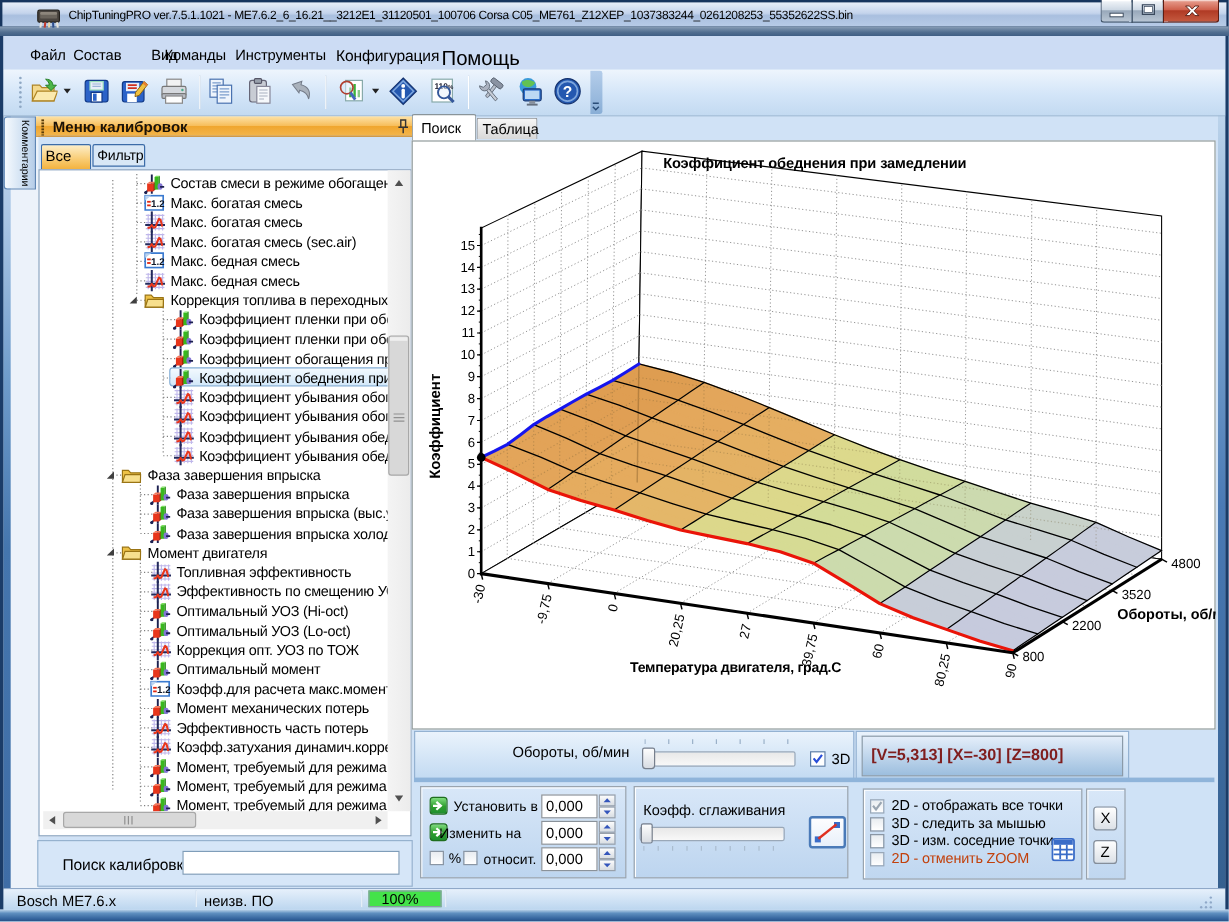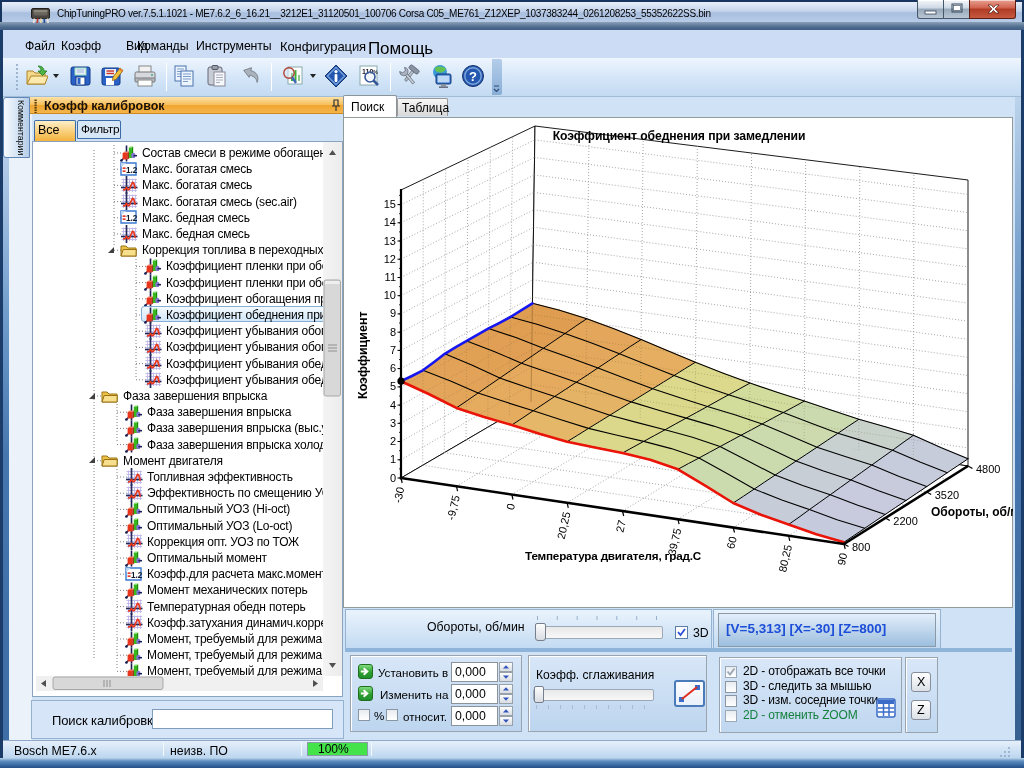--- a/index.html
+++ b/index.html
@@ -31,21 +31,21 @@
     <rect x="36.5" y="5.5" width="7" height="5" fill="#fff" stroke="#39485c" stroke-width="0.6"></rect>
 <path d="M71 5 l3.2 0 2.3 2.6 2.3 -2.6 3.2 0 -3.9 4 3.9 4 -3.2 0 -2.3 -2.6 -2.3 2.6 -3.2 0 3.9 -4 z" fill="#fff" stroke="#4a1208" stroke-width="0.7"></path>
   </svg>
 <div class="abs" style="left:0;top:30px;width:3px;height:728px;background:#1b3c68"></div>
 <div class="abs" style="left:1021px;top:30px;width:3px;height:728px;background:#1b3c68"></div>
 <div class="abs" style="left:3px;top:30px;width:6px;height:711px;background:linear-gradient(#e4eefa,#a8c4e4 22%,#6f9ccb 40%,#4576ae 60%,#3f6da6)"></div>
 <div class="abs" style="left:1015px;top:30px;width:6px;height:711px;background:linear-gradient(#d9e9f8,#7da5cf 30%,#4a7ab5 55%,#35608f)"></div>
 <div class="abs" style="left:0;top:758px;width:1024px;height:10px;background:linear-gradient(#bcd4ea,#5f8fc0 30%,#31609a 80%,#274f80)"></div>
 <div class="abs" style="left:3px;top:30px;width:1018px;height:28px;background:#ccdcf4"></div>
 <div class="txt" style="left:25px;top:39px;font-size:12.3px;letter-spacing:-0.1px">Файл</div>
-<div class="txt" style="left:61px;top:39px;font-size:12.3px;letter-spacing:-0.1px">Коэфф</div>
+<div class="txt" style="left:61px;top:39px;font-size:12.3px;letter-spacing:-0.1px">Состав</div>
 <div class="txt" style="left:126px;top:39px;font-size:12.3px;letter-spacing:-0.1px">Вид</div>
 <div class="txt" style="left:137px;top:39px;font-size:12.3px;letter-spacing:-0.1px">Команды</div>
 <div class="txt" style="left:196px;top:39px;font-size:12.3px;letter-spacing:-0.1px">Инструменты</div>
 <div class="txt" style="left:280px;top:39px;font-size:13px;letter-spacing:-0.1px">Конфигурация</div>
 <div class="txt" style="left:368px;top:39px;font-size:17px;letter-spacing:-0.1px">Помощь</div>
 <div class="abs" style="left:3px;top:58px;width:1018px;height:39px;background:linear-gradient(#eef5fd,#d3e5f8 55%,#c3daf1);border-bottom:1px solid #a3bdd8"></div>
 <svg class="abs" style="left:14px;top:62px" width="8" height="30" viewBox="0 0 8 30">
     <circle cx="3" cy="3" r="1.1" fill="#8fa8c4"></circle>
     <circle cx="3" cy="7" r="1.1" fill="#8fa8c4"></circle>
     <circle cx="3" cy="11" r="1.1" fill="#8fa8c4"></circle>
@@ -177,21 +177,21 @@
 <div class="abs" style="left:9px;top:99px;width:17px;height:58px;writing-mode:vertical-rl;font-size:8.8px;color:#000;text-align:center;white-space:nowrap;overflow:hidden">Комментарии</div>
 <div class="abs" style="left:30px;top:97px;width:315px;height:17px;background:linear-gradient(#fde2a7,#f7bd59 50%,#f0a62f 52%,#f3b54b);border-bottom:1px solid #d08820"></div>
 <svg class="abs" style="left:34px;top:99px" width="4" height="14" viewBox="0 0 4 14">
     <rect x="0.5" y="0.5" width="2.2" height="1.6" fill="#5a3c08"></rect>
     <rect x="0.5" y="3.0" width="2.2" height="1.6" fill="#5a3c08"></rect>
     <rect x="0.5" y="5.5" width="2.2" height="1.6" fill="#5a3c08"></rect>
     <rect x="0.5" y="8.0" width="2.2" height="1.6" fill="#5a3c08"></rect>
     <rect x="0.5" y="10.5" width="2.2" height="1.6" fill="#5a3c08"></rect>
     <rect x="0.5" y="13.0" width="2.2" height="1.6" fill="#5a3c08"></rect>
   </svg>
-<div class="txt" style="left:44px;top:99px;font-size:12.5px;font-weight:bold;color:#1a1208">Коэфф калибровок</div>
+<div class="txt" style="left:44px;top:99px;font-size:12.5px;font-weight:bold;color:#1a1208">Меню калибровок</div>
 <svg class="abs" style="left:330px;top:99px" width="12" height="13" viewBox="0 0 12 13">
 <path d="M4 1 h4 v6 h-4 z M2 7 h8 M6 7 v5" stroke="#333" stroke-width="1.2" fill="none"></path>
   </svg>
 <div class="abs" style="left:34px;top:120px;width:42px;height:22px;background:linear-gradient(#fdeec8,#f8c96d 60%,#f2af38);border:1px solid #3c6ca8;border-bottom:none;border-radius:2px 2px 0 0"></div>
 <div class="txt" style="left:38px;top:123px;font-size:12.5px;">Все</div>
 <div class="abs" style="left:77px;top:120px;width:44px;height:19px;background:#d8e7f6;border:1px solid #3c6ca8;border-radius:2px 2px 0 0"></div>
 <div class="txt" style="left:81px;top:122px;font-size:11.8px;letter-spacing:-0.2px">Фильтр</div>
 <div class="abs" style="left:32px;top:141px;width:311px;height:556px;background:#fff;border:1px solid #8aa4c0"></div>
 <div class="abs" style="left:36px;top:142px;width:295px;height:535px;overflow:hidden">
 <svg width="295" height="535" viewBox="0 0 287 535" style="position:absolute;left:0;top:0">
@@ -622,21 +622,21 @@
         <line x1="15.5" y1="2.5" x2="15.5" y2="16"></line>
         <line x1="1.5" y1="3.5" x2="17" y2="3.5"></line>
         <line x1="1.5" y1="6.5" x2="17" y2="6.5"></line>
         <line x1="1.5" y1="9.5" x2="17" y2="9.5"></line>
         <line x1="1.5" y1="14.5" x2="17" y2="14.5"></line>
       </g>
       <line x1="6.5" y1="0" x2="6.5" y2="18" stroke="#232a5c" stroke-width="1.7"></line>
       <line x1="1" y1="11.5" x2="17.5" y2="11.5" stroke="#232a5c" stroke-width="1.7"></line>
       <polyline points="3,14 5,13.6 6.5,11.5 8,13.8 9.5,13.2 11,9.5 12.5,6.3 13.8,7.2 14.5,9.8 15.2,12.8" fill="none" stroke="#e8361c" stroke-width="1.7" stroke-linejoin="round"></polyline>
     </svg>
-<div class="txt" style="left:111.0px;top:457.6px;font-size:12px;letter-spacing:-0.2px">Температурная обедн потерь</div>
+<div class="txt" style="left:111.0px;top:457.6px;font-size:12px;letter-spacing:-0.2px">Эффективность часть потерь</div>
 <svg width="18" height="18" viewBox="0 0 18 18" style="position:absolute;left:89px;top:471px">
       <g stroke="#beb6ea" stroke-width="0.9">
         <line x1="3.5" y1="2.5" x2="3.5" y2="16"></line>
         <line x1="9.5" y1="2.5" x2="9.5" y2="16"></line>
         <line x1="12.5" y1="2.5" x2="12.5" y2="16"></line>
         <line x1="15.5" y1="2.5" x2="15.5" y2="16"></line>
         <line x1="1.5" y1="3.5" x2="17" y2="3.5"></line>
         <line x1="1.5" y1="6.5" x2="17" y2="6.5"></line>
         <line x1="1.5" y1="9.5" x2="17" y2="9.5"></line>
         <line x1="1.5" y1="14.5" x2="17" y2="14.5"></line>
@@ -1148,42 +1148,42 @@
   </svg>
 <div class="abs" style="left:537px;top:626px;width:126px;height:13px;background:linear-gradient(#e8e8e8,#f8f8f8);border:1px solid #9aa8b8;border-radius:2px"></div>
 <div class="abs" style="left:535px;top:623px;width:11px;height:18px;background:linear-gradient(#fdfdfd,#d8dce2);border:1px solid #777f8c;border-radius:2px 2px 3px 3px"></div>
 <div class="abs" style="left:675px;top:626px;width:13px;height:13px;background:#fff;border:1px solid #5a7da8"></div>
 <svg class="abs" style="left:676px;top:627px" width="11" height="11" viewBox="0 0 11 11">
     <path d="M2 5 L4.5 8 L9 2" stroke="#2a4fd8" stroke-width="1.8" fill="none"></path>
   </svg>
 <div class="txt" style="left:693px;top:626px;font-size:12.3px;">3D</div>
 <div class="abs" style="left:713px;top:609px;width:228px;height:41px;background:linear-gradient(#eaf3fc,#c2daf2);border:1px solid #94b2d2"></div>
 <div class="abs" style="left:718px;top:613px;width:218px;height:34px;background:linear-gradient(#e4eefa,#9cbede);border:1px solid #8a9aa8"></div>
-<div class="txt" style="left:726px;top:621px;font-size:13.5px;font-weight:bold;color:#1d4ed8">[V=5,313] [X=-30] [Z=800]</div>
+<div class="txt" style="left:726px;top:621px;font-size:13.5px;font-weight:bold;color:#7f1d1d">[V=5,313] [X=-30] [Z=800]</div>
 <div class="abs" style="left:345px;top:648px;width:667px;height:4px;background:#8fb4da"></div>
 <div class="abs" style="left:345px;top:652px;width:667px;height:88px;background:#cfe2f6"></div>
 <div class="abs" style="left:350px;top:655px;width:172px;height:77px;background:linear-gradient(#d8e7f8,#bdd5ef);border:1px solid #9aa4ae;box-shadow:inset 1px 1px 0 #fff"></div>
 <div class="abs" style="left:358px;top:664px;width:15px;height:15px;background:linear-gradient(#7edc7e,#2e9e2e 55%,#1e8e2e);border:1px solid #1e6e1e;border-radius:3px"></div>
 <svg class="abs" style="left:358px;top:664px" width="15" height="15" viewBox="0 0 16 16">
     <path d="M3 8 h6 M6 4.5 L10 8 L6 11.5" stroke="#fff" stroke-width="2" fill="none"></path>
   </svg>
 <div class="txt" style="left:378px;top:666px;font-size:11.6px;">Установить в</div>
 <div class="abs" style="left:451px;top:662px;width:47px;height:20px;background:#fff;border:1px solid #8a929a"></div>
 <div class="txt" style="left:455px;top:665px;font-size:12.3px;">0,000</div>
 <div class="abs" style="left:499px;top:662px;width:14px;height:10px;background:linear-gradient(#fcfcfc,#d8dde2);border:1px solid #98a0aa"></div>
 <div class="abs" style="left:499px;top:672px;width:14px;height:10px;background:linear-gradient(#fcfcfc,#d8dde2);border:1px solid #98a0aa"></div>
 <svg class="abs" style="left:499px;top:662px" width="14" height="20" viewBox="0 0 14 20">
     <path d="M7 3.2 L10 6.5 L4 6.5 Z" fill="#3355bb"></path>
     <path d="M7 16.8 L10 13.5 L4 13.5 Z" fill="#3355bb"></path>
   </svg>
 <div class="abs" style="left:358px;top:686px;width:15px;height:15px;background:linear-gradient(#7edc7e,#2e9e2e 55%,#1e8e2e);border:1px solid #1e6e1e;border-radius:3px"></div>
 <svg class="abs" style="left:358px;top:686px" width="15" height="15" viewBox="0 0 16 16">
     <path d="M3 8 h6 M6 4.5 L10 8 L6 11.5" stroke="#fff" stroke-width="2" fill="none"></path>
   </svg>
-<div class="txt" style="left:380px;top:688px;font-size:11.6px;">Изменить на</div>
+<div class="txt" style="left:366px;top:688px;font-size:11.6px;">Изменить на</div>
 <div class="abs" style="left:451px;top:684px;width:47px;height:20px;background:#fff;border:1px solid #8a929a"></div>
 <div class="txt" style="left:455px;top:687px;font-size:12.3px;">0,000</div>
 <div class="abs" style="left:499px;top:684px;width:14px;height:10px;background:linear-gradient(#fcfcfc,#d8dde2);border:1px solid #98a0aa"></div>
 <div class="abs" style="left:499px;top:694px;width:14px;height:10px;background:linear-gradient(#fcfcfc,#d8dde2);border:1px solid #98a0aa"></div>
 <svg class="abs" style="left:499px;top:684px" width="14" height="20" viewBox="0 0 14 20">
     <path d="M7 3.2 L10 6.5 L4 6.5 Z" fill="#3355bb"></path>
     <path d="M7 16.8 L10 13.5 L4 13.5 Z" fill="#3355bb"></path>
   </svg>
 <div class="abs" style="left:358px;top:709px;width:12px;height:12px;background:linear-gradient(#e8ecf0,#fff);border:1px solid #8a96a4"></div>
 <div class="txt" style="left:374px;top:709px;font-size:11.6px;">%</div>
@@ -1233,21 +1233,21 @@
     <rect x="1" y="1" width="18" height="18" rx="2" fill="#fff" stroke="#3a6cc8" stroke-width="1.5"></rect>
     <rect x="2" y="2" width="16" height="4" fill="#3a6cc8"></rect>
     <g stroke="#3a6cc8" stroke-width="1.5">
       <line x1="2" y1="10" x2="18" y2="10"></line>
       <line x1="2" y1="14" x2="18" y2="14"></line>
       <line x1="7.5" y1="6" x2="7.5" y2="18"></line>
       <line x1="13" y1="6" x2="13" y2="18"></line>
     </g>
   </svg>
 <div class="abs" style="left:725px;top:710px;width:12px;height:12px;background:linear-gradient(#e8ecf0,#fff);border:1px solid #9aa8b8"></div>
-<div class="txt" style="left:743px;top:708px;font-size:12px;color:#15803d;letter-spacing:-0.15px">2D - отменить ZOOM</div>
+<div class="txt" style="left:743px;top:708px;font-size:12px;color:#c2410c;letter-spacing:-0.15px">2D - отменить ZOOM</div>
 <div class="abs" style="left:905px;top:657px;width:33px;height:76px;background:linear-gradient(#d8e7f8,#c0d7f0);border:1px solid #9aa4ae;box-shadow:inset 1px 1px 0 #fff"></div>
 <div class="abs" style="left:911px;top:672px;width:20px;height:20px;background:linear-gradient(#fefefe,#dce1e7);border:1px solid #858e9a;border-radius:3px"></div>
 <div class="txt" style="left:917px;top:675px;font-size:12.5px;">X</div>
 <div class="abs" style="left:911px;top:700px;width:20px;height:20px;background:linear-gradient(#fefefe,#dce1e7);border:1px solid #858e9a;border-radius:3px"></div>
 <div class="txt" style="left:917px;top:703px;font-size:12.5px;">Z</div>
 <div class="abs" style="left:3px;top:740px;width:1018px;height:1px;background:#8fa8c8"></div>
 <div class="abs" style="left:3px;top:741px;width:1018px;height:17px;background:linear-gradient(#e6f0fb,#bcd6ef)"></div>
 <div class="abs" style="left:163px;top:742px;width:1px;height:14px;background:#9db8d6;border-right:1px solid #f4f9fe"></div>
 <div class="abs" style="left:301px;top:742px;width:1px;height:14px;background:#9db8d6;border-right:1px solid #f4f9fe"></div>
 <div class="abs" style="left:371px;top:742px;width:1px;height:14px;background:#9db8d6;border-right:1px solid #f4f9fe"></div>

